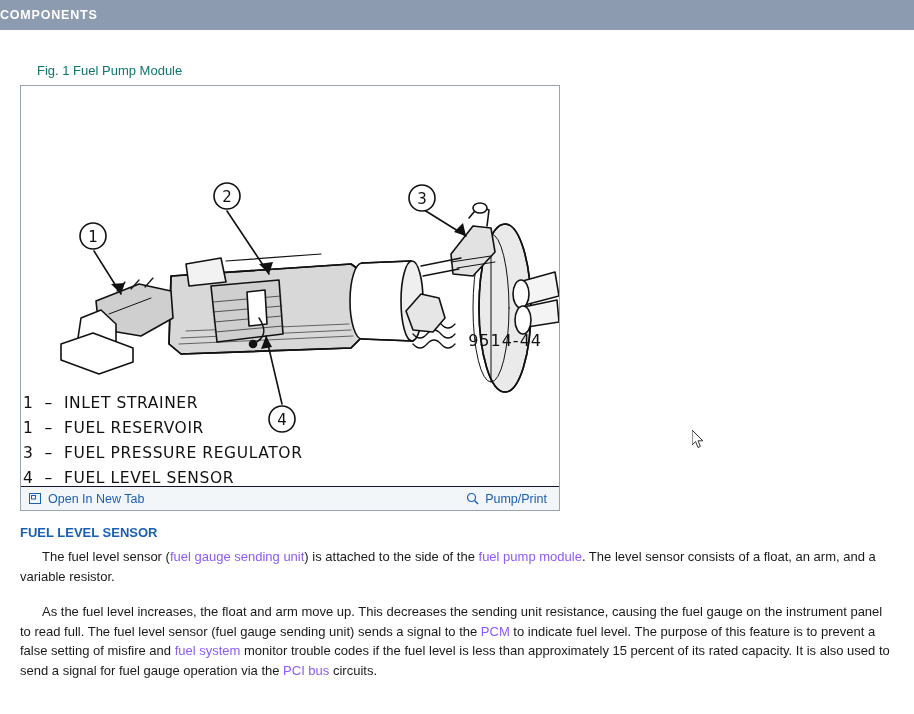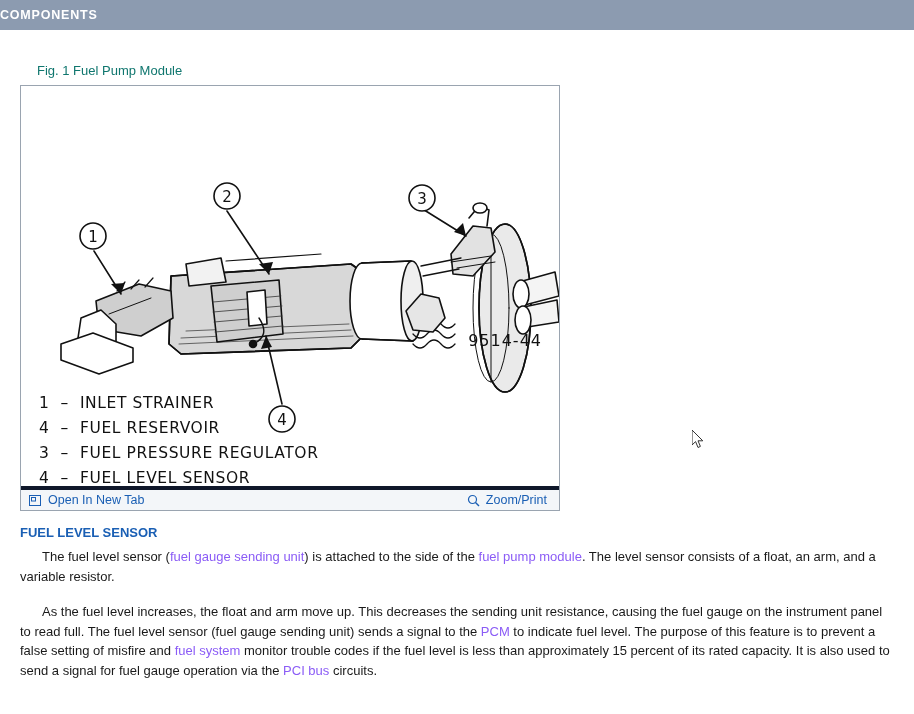--- a/index.html
+++ b/index.html
@@ -47,41 +47,41 @@
     position: relative;
   }
   .figure-img {
     position: relative;
     height: 400px;
     width: 100%;
     overflow: hidden;
   }
   .legend {
     position: absolute;
-    left: 18px;
+    left: 2px;
     top: 305px;
     font-family: "DejaVu Sans", sans-serif;
     font-size: 15.5px;
     color: #111;
     letter-spacing: 0.6px;
     line-height: 25px;
   }
   .legend div { white-space: pre; }
   .partno {
     position: absolute;
     right: 17px;
     top: 245px;
     font-family: "DejaVu Sans", sans-serif;
     font-size: 16px;
     letter-spacing: 1px;
     color: #111;
     margin-left: 48px;
   }
   .fig-footer {
-    border-top: 4px solid #0f172a;
+    border-top: 1px solid #0f172a;
     background: #f3f6f9;
     height: 24px;
     display: flex;
     align-items: center;
     justify-content: space-between;
     padding: 0 12px 0 8px;
     box-sizing: border-box;
   }
   .fig-link {
     color: #1a5fb4;
@@ -216,21 +216,21 @@
 
           <circle cx="261" cy="333" r="13" fill="#ffffff" stroke="#111" stroke-width="1.6"></circle>
           <text x="261" y="339" fill="#111">4</text>
         </g>
       </svg>
 
       <div class="partno">9514-44</div>
 
       <div class="legend">
         <div>1  –  INLET STRAINER</div>
-        <div>4  –  FUEL RESERVOIR</div>
+        <div>1  –  FUEL RESERVOIR</div>
         <div>3  –  FUEL PRESSURE REGULATOR</div>
         <div>4  –  FUEL LEVEL SENSOR</div>
       </div>
     </div>
 
     <div class="fig-footer">
       <span class="fig-link">
         <span class="mini-icon">
           <svg width="13" height="13" viewBox="0 0 13 13">
             <rect x="0.5" y="1.5" width="11" height="10" fill="none" stroke="#1a5fb4" stroke-width="1"></rect>
@@ -239,21 +239,21 @@
         </span>
         <span>Open In New Tab</span>
       </span>
       <span class="fig-link">
         <span class="mini-icon">
           <svg width="13" height="13" viewBox="0 0 13 13">
             <circle cx="5.5" cy="5.5" r="4" fill="none" stroke="#1a5fb4" stroke-width="1.2"></circle>
             <line x1="8.5" y1="8.5" x2="12" y2="12" stroke="#1a5fb4" stroke-width="1.4"></line>
           </svg>
         </span>
-        <span>Zoom/Print</span>
+        <span>Pump/Print</span>
       </span>
     </div>
   </div>
 
   <div class="section-title">FUEL LEVEL SENSOR</div>
 
   <p class="body-text indent"><span>The fuel level sensor (</span><a class="xref" href="#">fuel gauge sending unit</a><span>) is attached to the side of the </span><a class="xref" href="#">fuel pump module</a><span>. The level sensor consists of a float, an arm, and a variable resistor.</span></p>
 
   <p class="body-text indent"><span>As the fuel level increases, the float and arm move up. This decreases the sending unit resistance, causing the fuel gauge on the instrument panel to read full. The fuel level sensor (fuel gauge sending unit) sends a signal to the </span><a class="xref" href="#">PCM</a><span> to indicate fuel level. The purpose of this feature is to prevent a false setting of misfire and </span><a class="xref" href="#">fuel system</a><span> monitor trouble codes if the fuel level is less than approximately 15 percent of its rated capacity. It is also used to send a signal for fuel gauge operation via the </span><a class="xref" href="#">PCI bus</a><span> circuits.</span></p>
 

